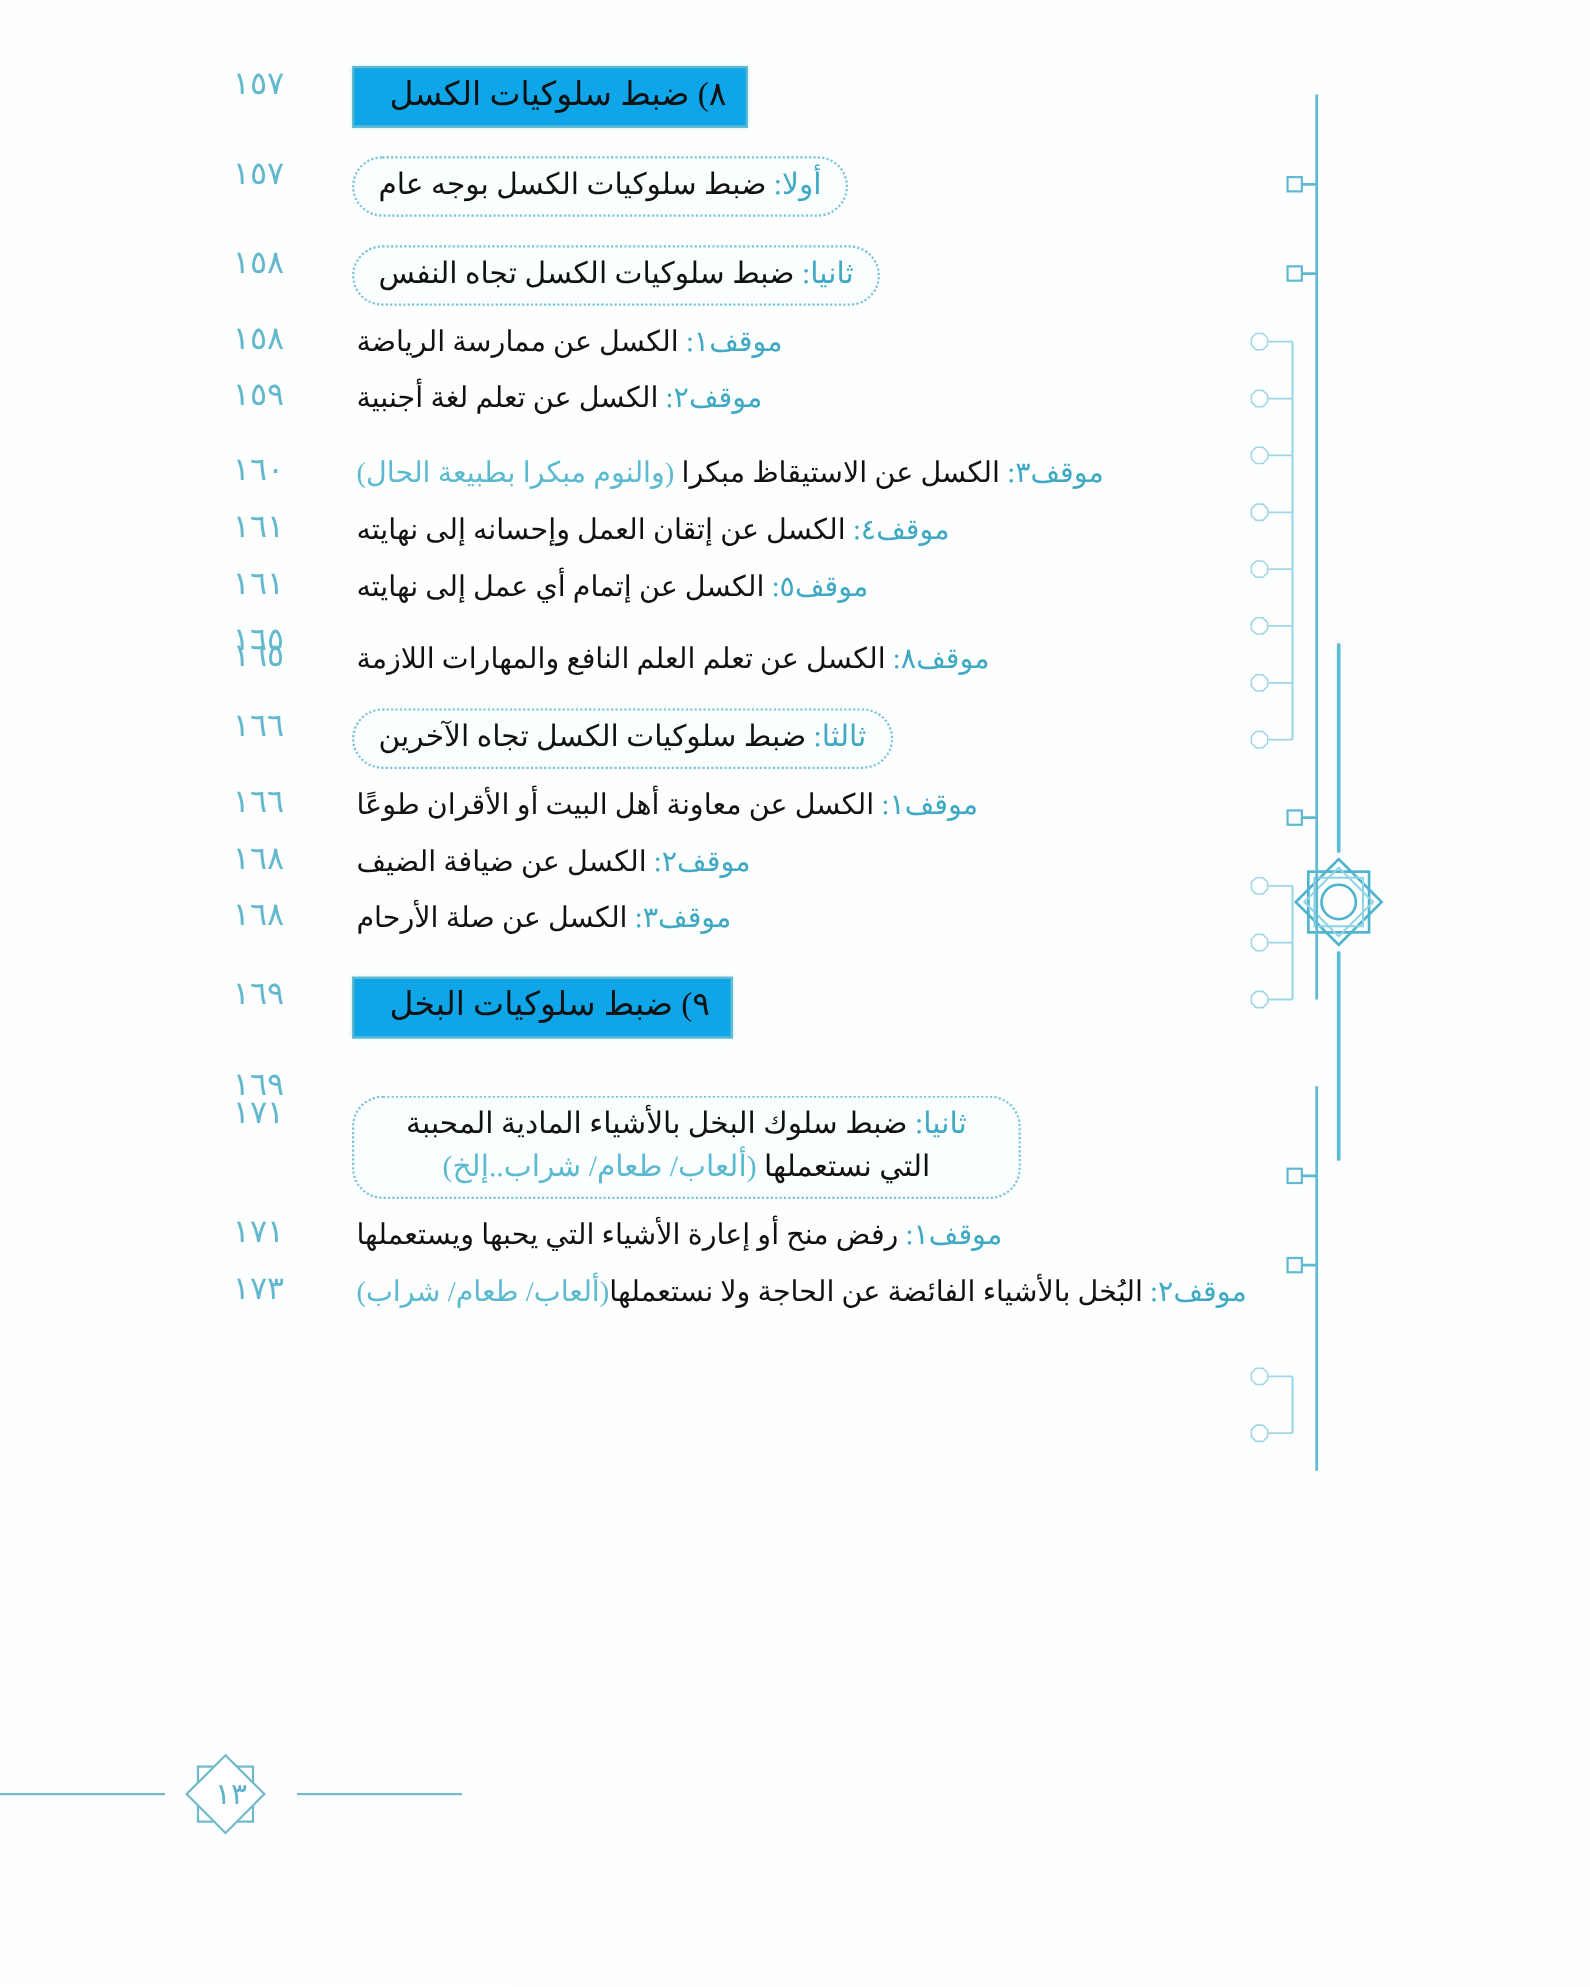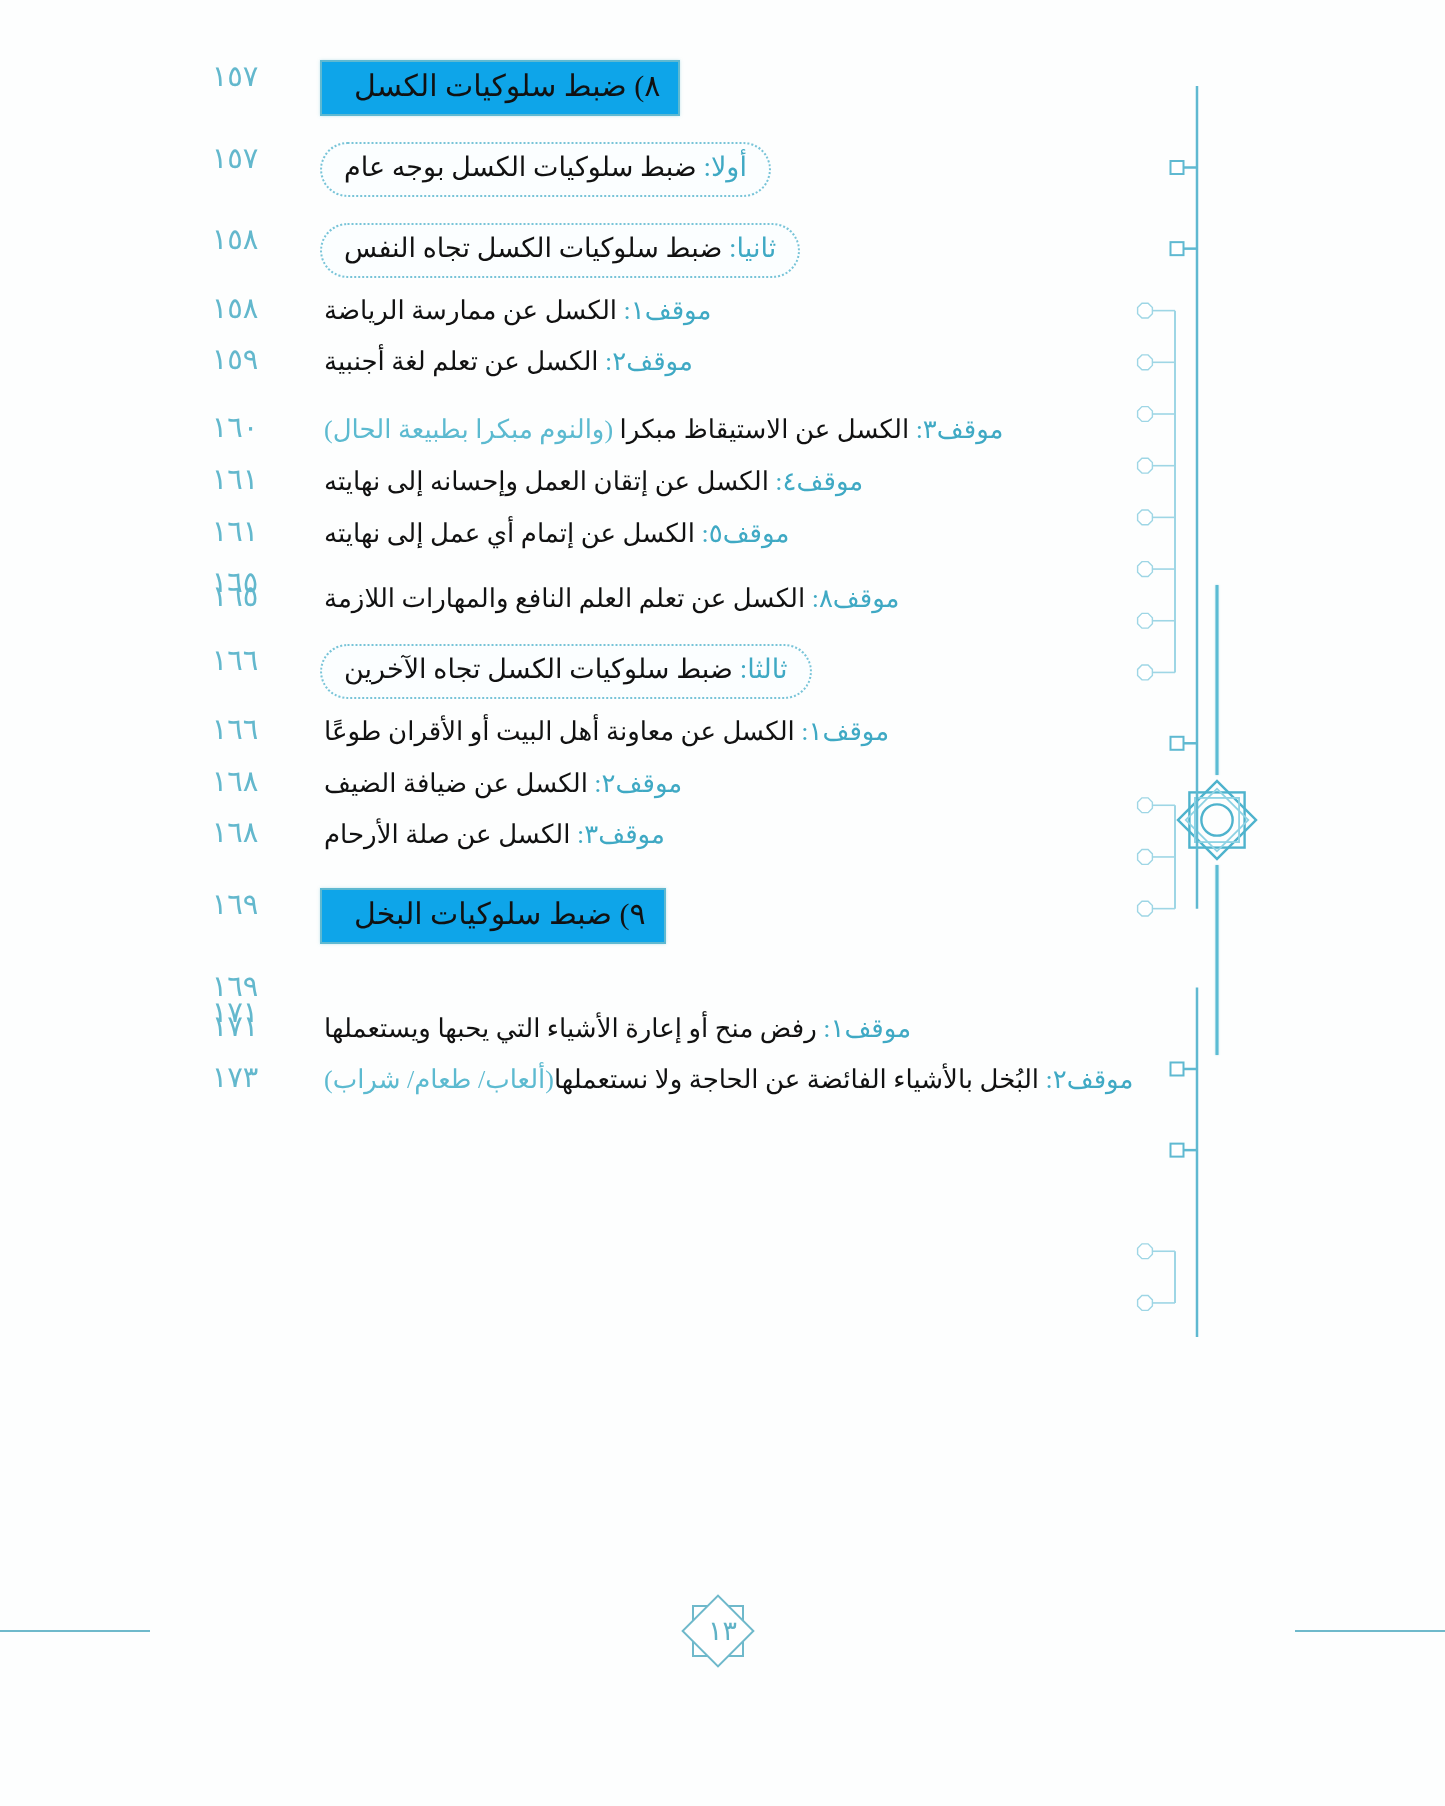--- a/index.html
+++ b/index.html
@@ -140,21 +140,21 @@
   }
 
   
   .footer {
     position: absolute;
     left: 0;
     right: 0;
     bottom: 138px;
     display: flex;
     align-items: center;
-    justify-content: space-between;
+    justify-content: flex-end;
   }
   .footer-num {
     position: relative;
     width: 120px;
     height: 74px;
     display: flex;
     align-items: center;
     justify-content: center;
   }
   .footer-num .fnum-text {
@@ -321,20 +321,23 @@
         <div class="pnum">١٦٩</div>
         <div class="label-wrap">
           <div class="lvl1">٩) ضبط سلوكيات البخل</div>
         </div>
       </div>
       <div class="row" style="margin-top: 26px;">
         <div class="pnum">١٦٩</div>
       </div>
       <div class="row" style="margin-top: 26px;">
         <div class="pnum">١٧١</div>
+        <div class="label-wrap">
+          <div class="lvl2"><span class="ord">ثانيا:</span><span> ضبط سلوك البخل بالأشياء المادية المحببة التي نستعملها </span><span class="teal">(ألعاب/ طعام/ شراب..إلخ)</span></div>
+        </div>
       </div>
       <div class="row" style="margin-top: 14px;">
         <div class="pnum">١٧١</div>
         <div class="label-wrap">
           <div class="lvl3"><span class="pre">موقف١:</span><span> رفض منح أو إعارة الأشياء التي يحبها ويستعملها</span></div>
         </div>
       </div>
       <div class="row" style="margin-top: 14px;">
         <div class="pnum">١٧٣</div>
         <div class="label-wrap">

